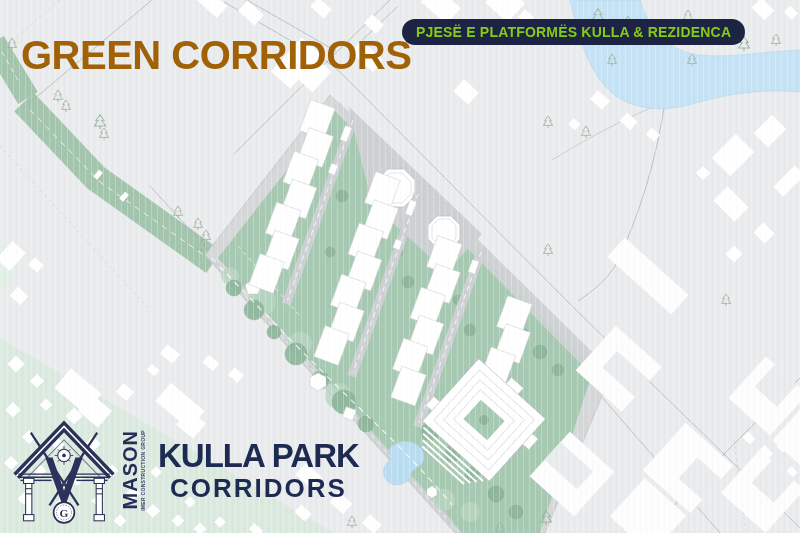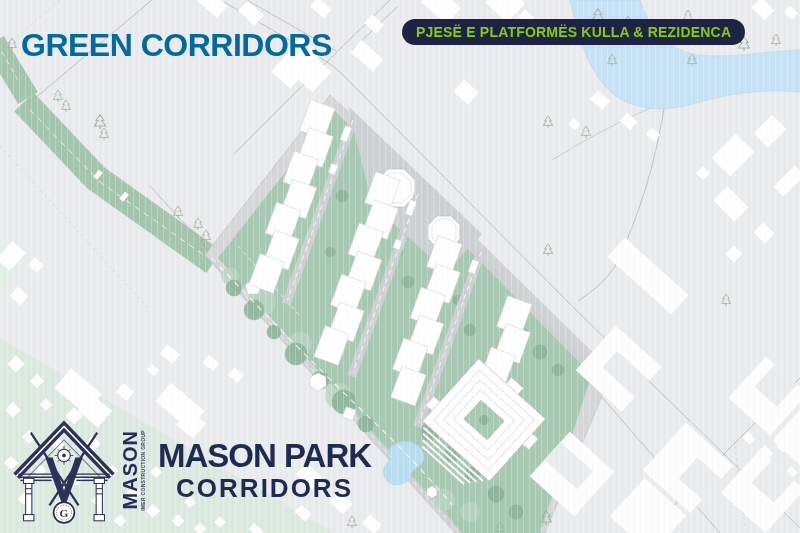--- a/index.html
+++ b/index.html
@@ -1,20 +1,20 @@
 <!DOCTYPE html>
 <html><head>
 <meta charset="utf-8">
 <style>
   html,body{margin:0;padding:0;background:#cfd2d4;}
   .stage{position:relative;width:800px;height:533px;overflow:hidden;
          font-family:"Liberation Sans",sans-serif;background:#e9ebec;}
   .stage svg.map{position:absolute;left:0;top:0;}
-  .page-title{position:absolute;left:21px;top:8px;font-size:32px;font-weight:700;
-              letter-spacing:-0.5px;color:#0369a1;line-height:1;white-space:nowrap;}
+  .page-title{position:absolute;left:21px;top:8px;font-size:40px;font-weight:700;
+              letter-spacing:-0.5px;color:#a16207;line-height:1;white-space:nowrap;}
   .badge{position:absolute;left:402px;top:19px;height:26px;padding:0 14px;
          background:#1d2342;color:#84cc16;font-weight:700;font-size:14px;
          letter-spacing:0.2px;border-radius:14px;display:flex;align-items:center;
          white-space:nowrap;}
   .brand{position:absolute;left:12px;top:414px;display:flex;align-items:stretch;}
   .brand .emblem{width:104px;height:112px;flex:0 0 auto;}
   .vert{width:34px;height:112px;display:flex;flex-direction:row;align-items:center;
         justify-content:center;}
   .vert .company{writing-mode:vertical-rl;transform:rotate(180deg);font-weight:700;
         font-size:20px;letter-spacing:1px;color:#252c59;line-height:1;}
@@ -414,18 +414,18 @@
     </g>
     <text x="50" y="99" text-anchor="middle" font-family="Liberation Serif, serif" font-size="11" font-weight="bold" fill="#2b3158">G</text>
   </svg>
 
   <div class="vert">
     <span class="company">MASON</span>
     <span class="tagline">IMER CONSTRUCTION GROUP</span>
   </div>
 
   <div class="proj">
-    <div class="name">MASON PARK</div>
+    <div class="name">KULLA PARK</div>
     <div class="subtitle">CORRIDORS</div>
   </div>
 </div>
 
 </div>
 
 </body></html>

